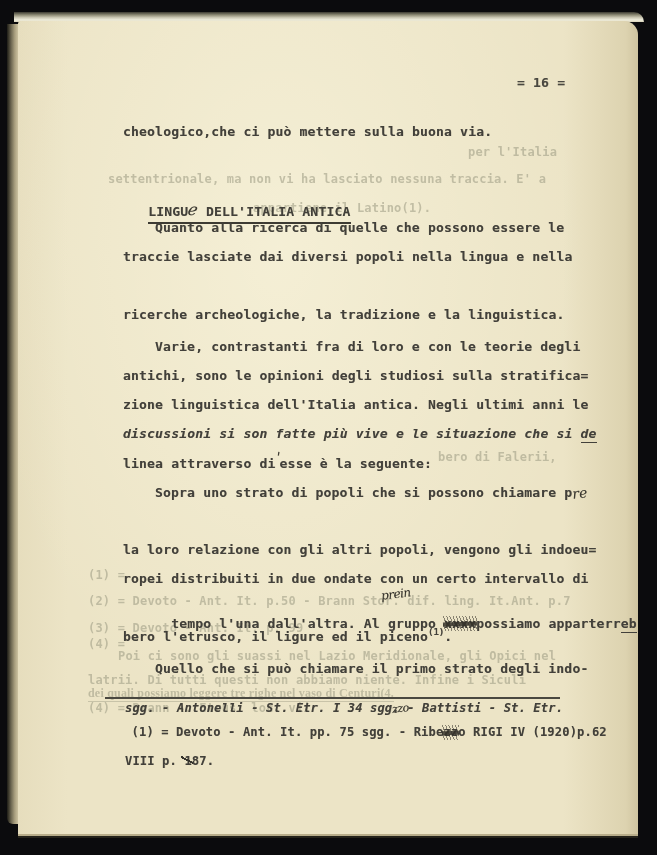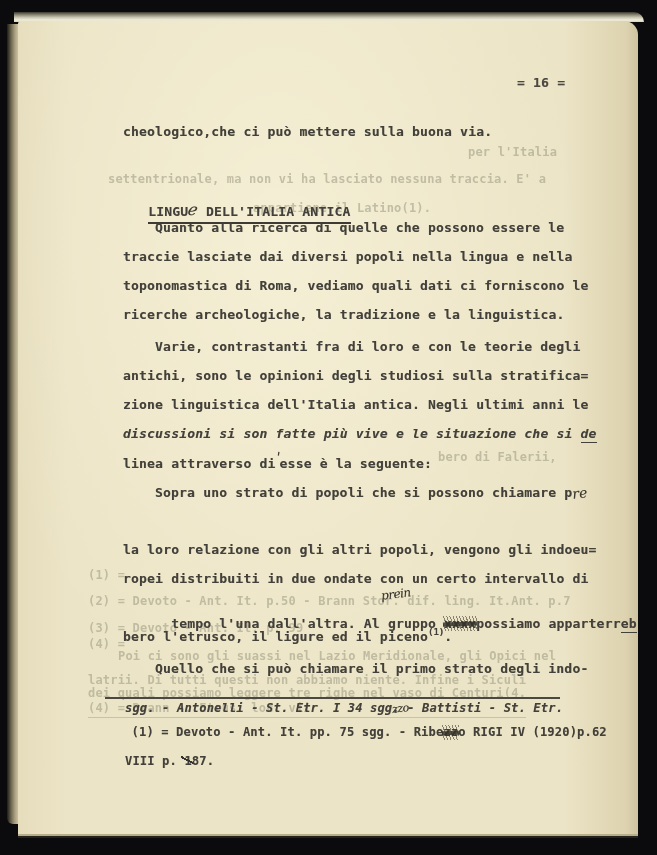--- a/index.html
+++ b/index.html
@@ -72,21 +72,21 @@
     content:""; position:absolute; inset:-2px -2px;
     background:repeating-linear-gradient(62deg, transparent 0 2px, rgba(50,47,40,.5) 2px 3px);
     transform:rotate(-3deg);
   }
   .slashed{ position:relative; display:inline-block; }
   .slashed::after{
     content:""; position:absolute; left:-3px; top:-2px; width:12px; height:16px;
     background:linear-gradient(28deg, transparent 46%, #35332c 46%, #35332c 55%, transparent 55%);
   }
   .rule{ position:absolute; background:#4a4840; height:2px; }
-  .g-underline{ border-bottom:1px solid rgba(162,160,136,.8); padding-bottom:17px; }
+  .g-underline{ border-bottom:1px solid rgba(162,160,136,.8); padding-bottom:1px;font-family:Liberation Serif, serif; }
 </style>
 </head>
 <body>
 
 <div class="stage">
 
   <div class="top-edge"></div>
   <div class="left-edge"></div>
 
   <div class="page">
@@ -107,21 +107,20 @@
     <div class="line pageno" style="left:499px; top:54px;">= 16 =</div>
 
     <div class="line" style="left:105px; top:103px;">cheologico,che ci può mettere sulla buona via.</div>
 
     <div class="line" style="left:82px; top:164px;">
       <span class="heading-wrap"><span>LINGU</span><span class="hand hand-e">e</span><span> DELL'ITALIA ANTICA</span></span>
     </div>
 
     <div class="line" style="left:137px; top:199px;">Quanto alla ricerca di quelle che possono essere le</div>
     <div class="line" style="left:105px; top:228px;">traccie lasciate dai diversi popoli nella lingua e nella</div>
-    <div class="line" style="left:105px; top:257px;">toponomastica di Roma, vediamo quali dati ci forniscono le</div>
     <div class="line" style="left:105px; top:286px;">ricerche archeologiche, la tradizione e la linguistica.</div>
 
     <div class="line" style="left:137px; top:318px;">Varie, contrastanti fra di loro e con le teorie degli</div>
     <div class="line" style="left:105px; top:347px;">antichi, sono le opinioni degli studiosi sulla stratifica=</div>
     <div class="line" style="left:105px; top:376px;">zione linguistica dell'Italia antica. Negli ultimi anni le</div>
     <div class="line" style="left:105px; top:405px;font-style:italic;"><span>discussioni si son fatte più vive e le situazione che si </span><span class="u">de</span></div>
     <div class="line" style="left:105px; top:434px;"><span>linea attraverso di</span><span class="hand hand-apos">'</span><span>esse è la seguente:</span></div>
 
     <div class="line" style="left:137px; top:463px;"><span>Sopra uno strato di popoli che si possono chiamare p</span><span class="hand hand-re">re</span></div>
     <div class="line" style="left:105px; top:521px;">la loro relazione con gli altri popoli, vengono gli indoeu=</div>

